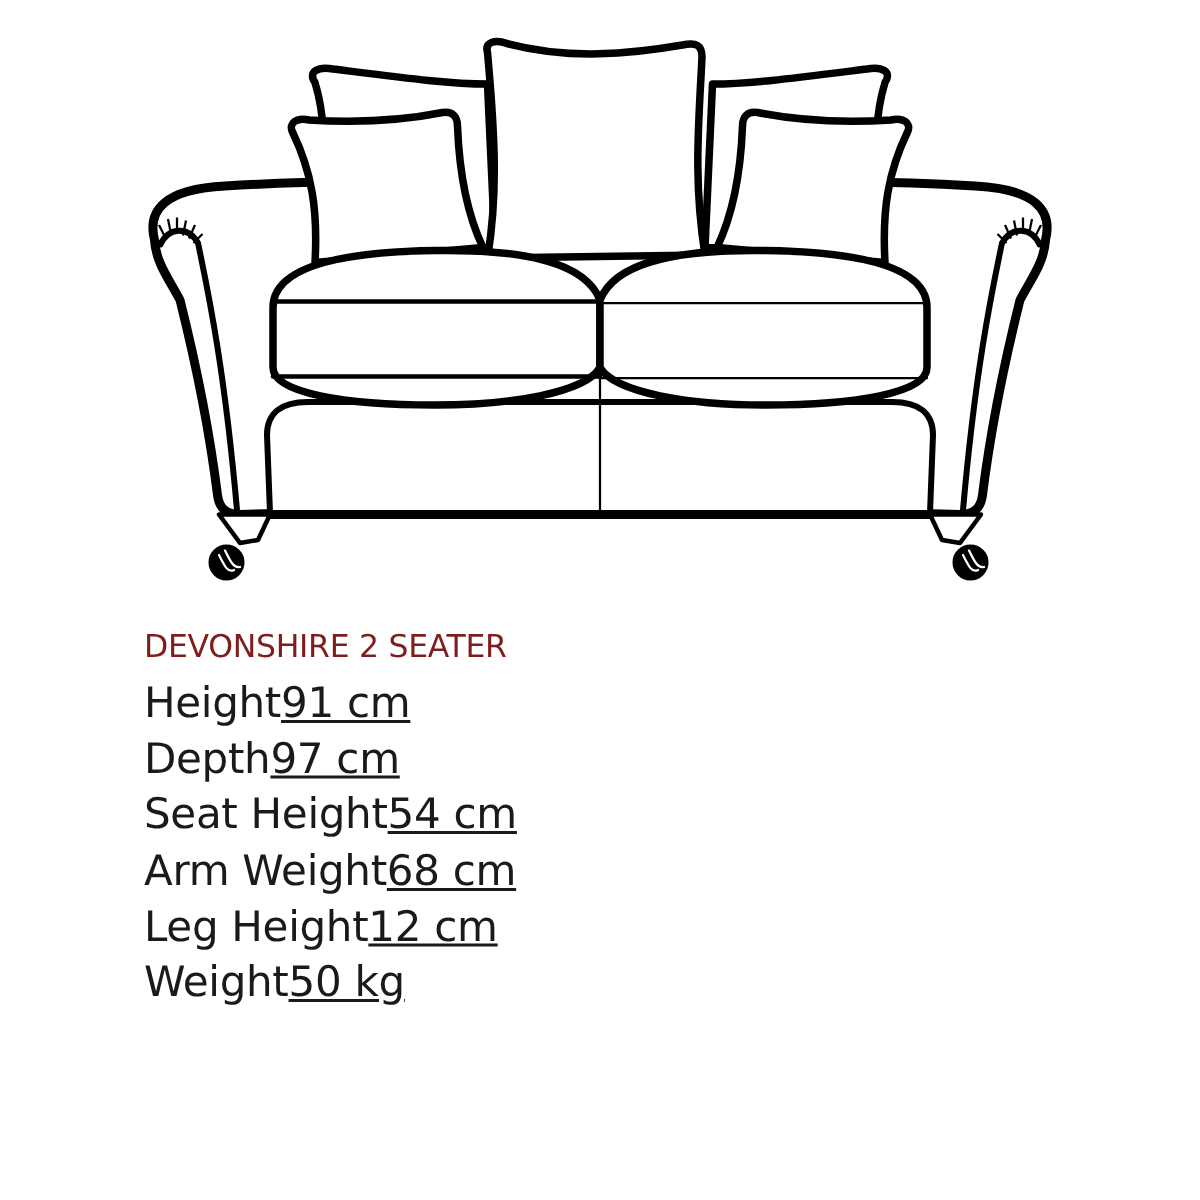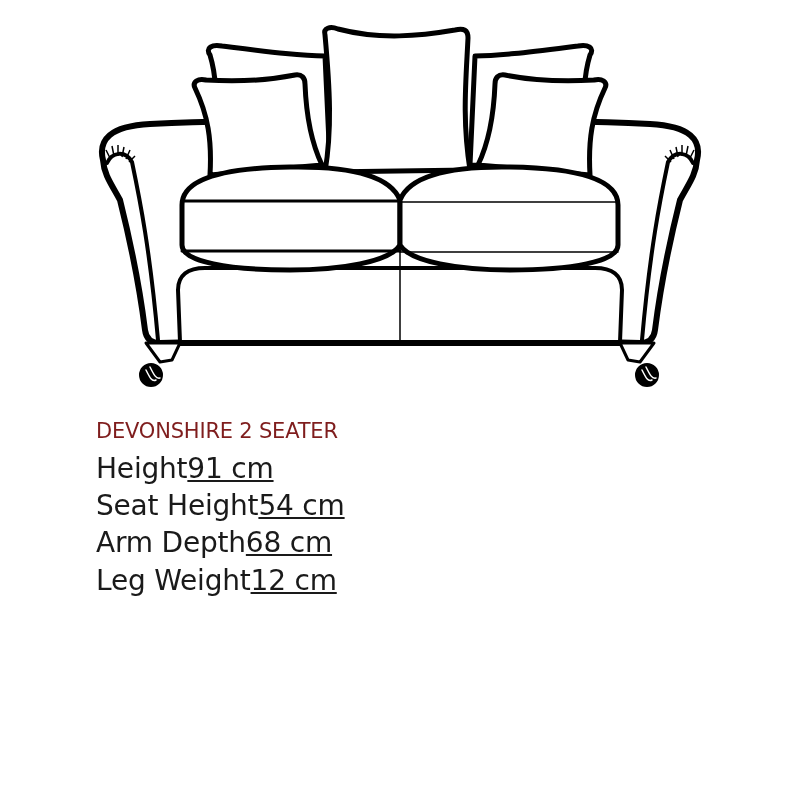--- a/index.html
+++ b/index.html
@@ -111,25 +111,33 @@
 </div>
 
 <div class="spec">
   <div class="spec-title">DEVONSHIRE 2 SEATER</div>
   <div class="spec-rows">
     <div class="spec-row">
       <span>Height</span>
       <span class="spec-value">91 cm</span>
     </div>
     <div class="spec-row">
+      <span>Depth</span>
+      <span class="spec-value">97 cm</span>
+    </div>
+    <div class="spec-row">
       <span>Seat Height</span>
       <span class="spec-value">54 cm</span>
     </div>
     <div class="spec-row">
-      <span>Arm Depth</span>
+      <span>Arm Weight</span>
       <span class="spec-value">68 cm</span>
     </div>
     <div class="spec-row">
-      <span>Leg Weight</span>
+      <span>Leg Height</span>
       <span class="spec-value">12 cm</span>
+    </div>
+    <div class="spec-row">
+      <span>Weight</span>
+      <span class="spec-value">50 kg</span>
     </div>
   </div>
 </div>
 
 </body></html>

